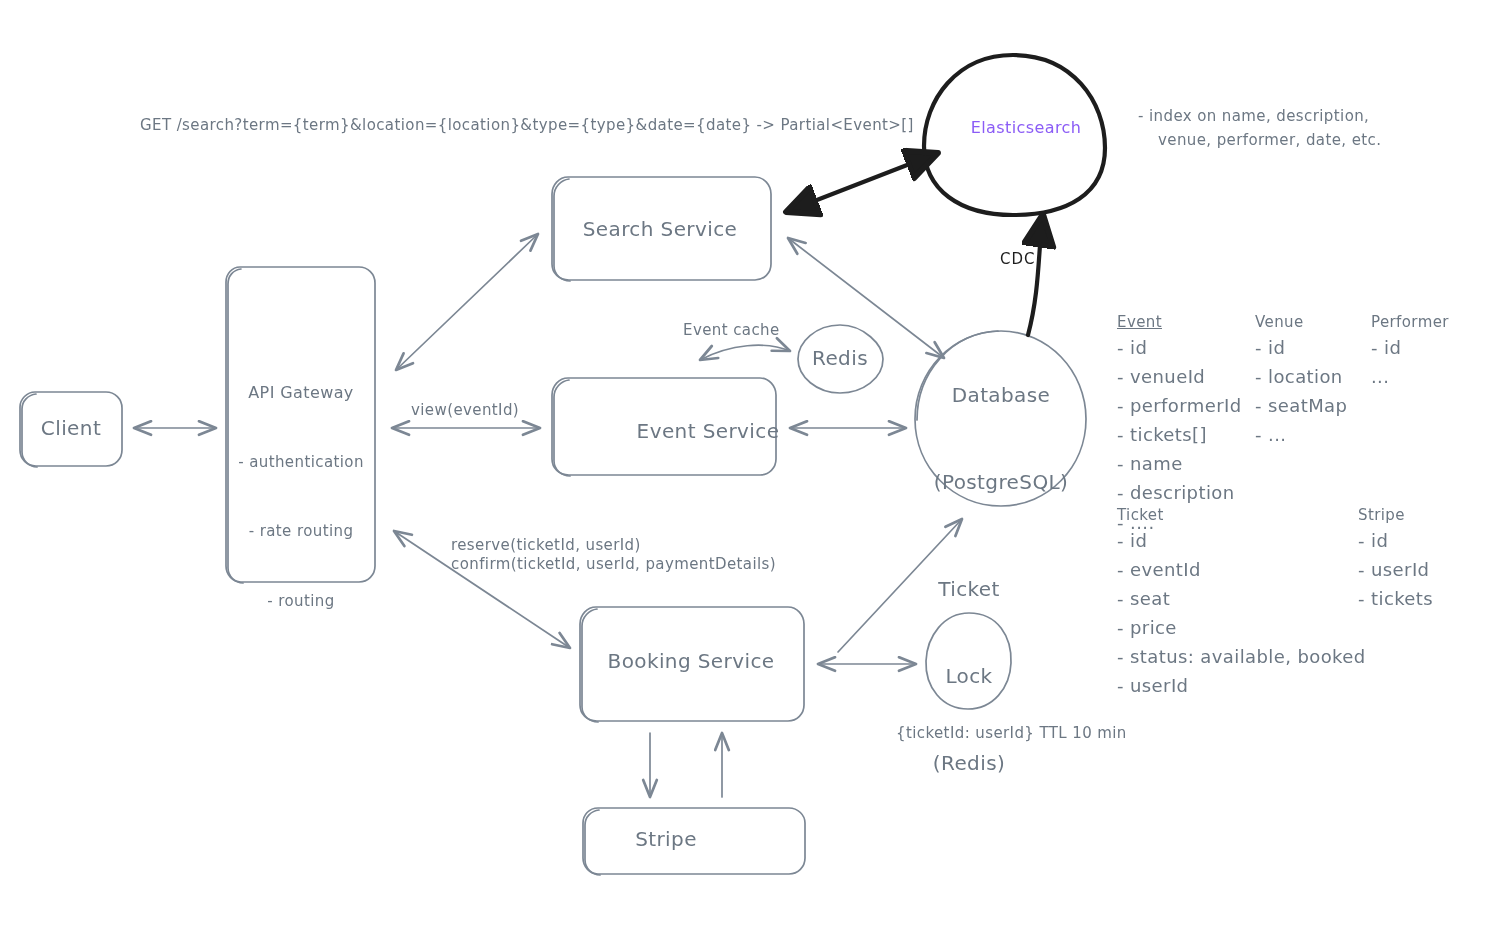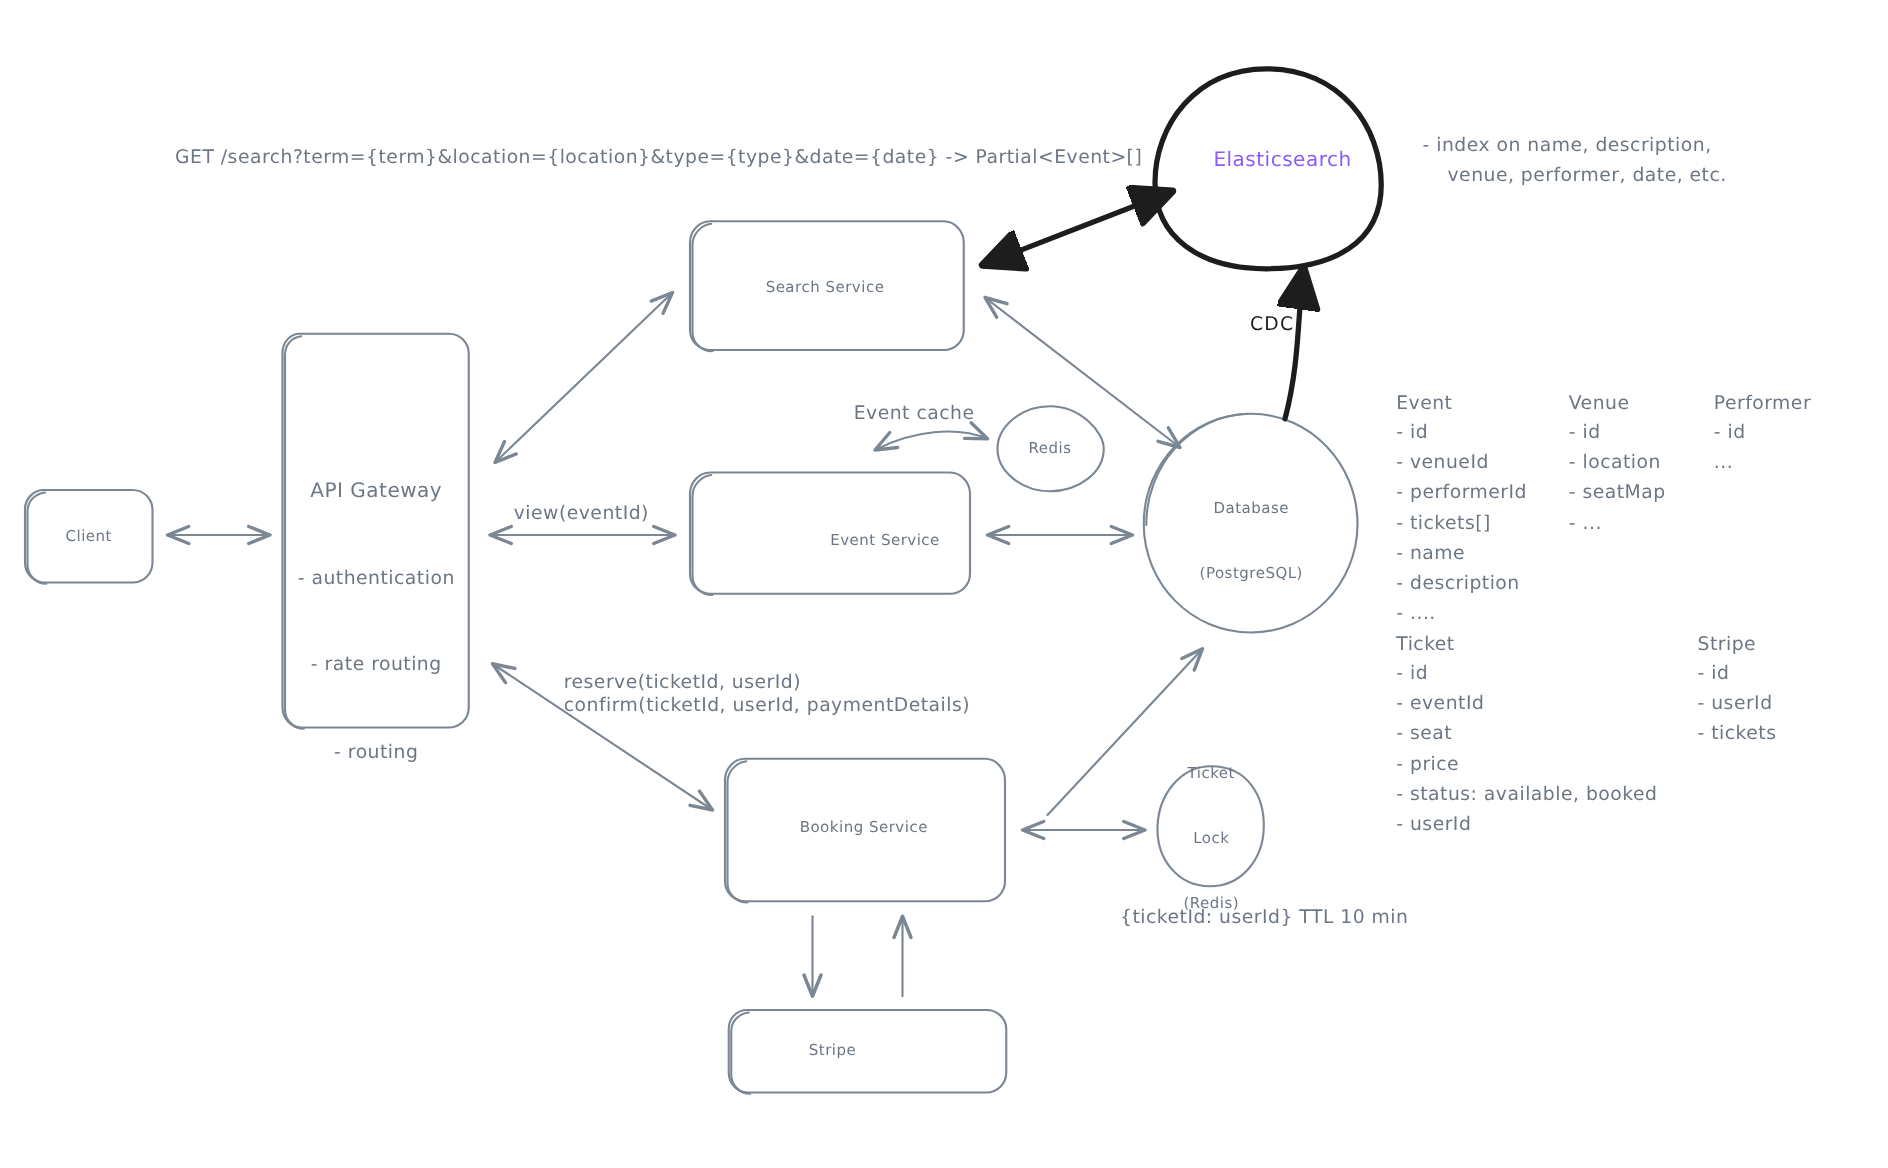--- a/index.html
+++ b/index.html
@@ -13,28 +13,28 @@
   .lbl{
     position:absolute;
     color:#6c7783;
     font-family:"DejaVu Sans","Liberation Sans",sans-serif;
     white-space:pre;
     line-height:1.38;
     letter-spacing:.4px;
   }
   .node-label{
     text-align:center;
-    font-size:12px;
+    font-size:20px;
   }
   .node-label.multi{line-height:1.45;}
   .gw-title{font-size:16px;text-align:center;}
   .gw-list{font-size:15px;text-align:center;line-height:1.55;}
   .anno{font-size:15px;}
   .schema-title{font-size:15px;}
-  .schema-row{font-size:15px;line-height:1.62;}
+  .schema-row{font-size:18px;line-height:1.62;}
   .es-label{font-size:16px;color:#8b5cf6;text-align:center;}
   .cdc-label{font-size:15px;color:#1d1d1d;letter-spacing:1px;}
   .center{transform:translate(-50%,-50%);}
 </style>
 </head>
 <body>
 
 <svg id="canvas" viewBox="0 0 1510 934">
   <defs>
     <marker id="ah" markerWidth="14" markerHeight="14" refX="11" refY="5" orient="auto">
@@ -165,21 +165,21 @@
 <div class="lbl anno" style="left:411px;top:400px;">view(eventId)</div>
 <div class="lbl anno" style="left:451px;top:535px;">reserve(ticketId, userId)</div>
 <div class="lbl anno" style="left:451px;top:554px;">confirm(ticketId, userId, paymentDetails)</div>
 <div class="lbl cdc-label" style="left:1000px;top:249px;">CDC</div>
 <div class="lbl anno" style="left:896px;top:723px;">{ticketId: userId} TTL 10 min</div>
 
 <div class="lbl anno" style="left:1127px;top:106px;margin-left:11px;">- index on name, description,</div>
 <div class="lbl anno" style="left:1158px;top:130px;">venue, performer, date, etc.</div>
 
 <div style="position:absolute;left:1117px;top:312px;">
-  <div class="lbl schema-title" style="position:static;">Event</div>
+  <div class="lbl schema-title" style="position:static;text-decoration:underline;">Event</div>
   <div class="lbl schema-row" style="position:static;">- id</div>
   <div class="lbl schema-row" style="position:static;">- venueId</div>
   <div class="lbl schema-row" style="position:static;">- performerId</div>
   <div class="lbl schema-row" style="position:static;">- tickets[]</div>
   <div class="lbl schema-row" style="position:static;">- name</div>
   <div class="lbl schema-row" style="position:static;">- description</div>
   <div class="lbl schema-row" style="position:static;">- ....</div>
 </div>
 
 <div style="position:absolute;left:1255px;top:312px;">

